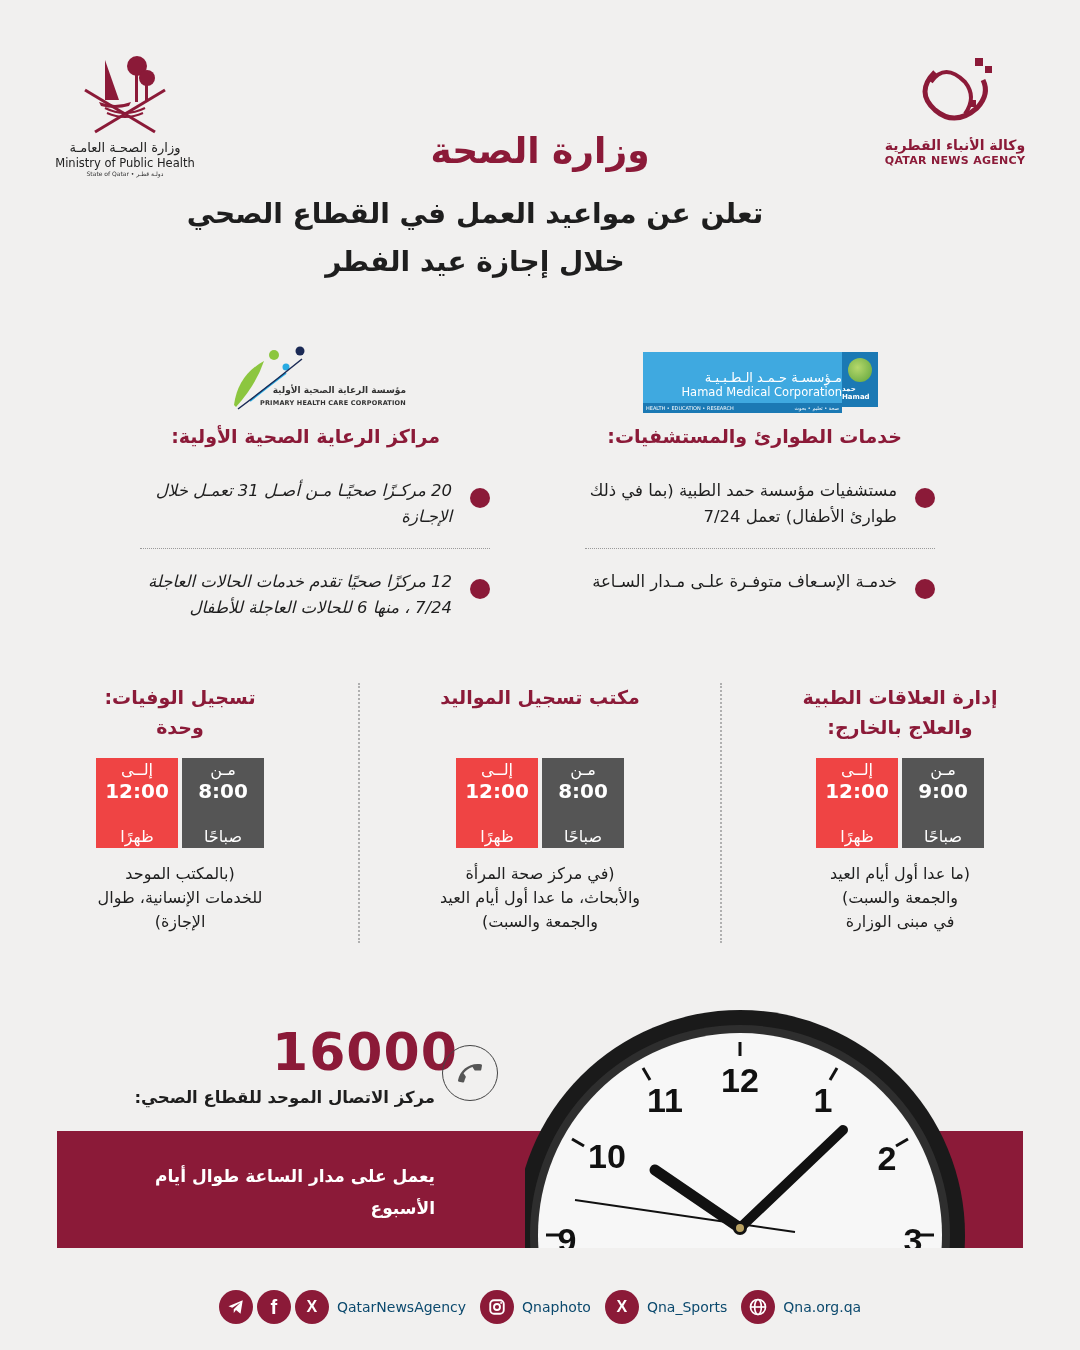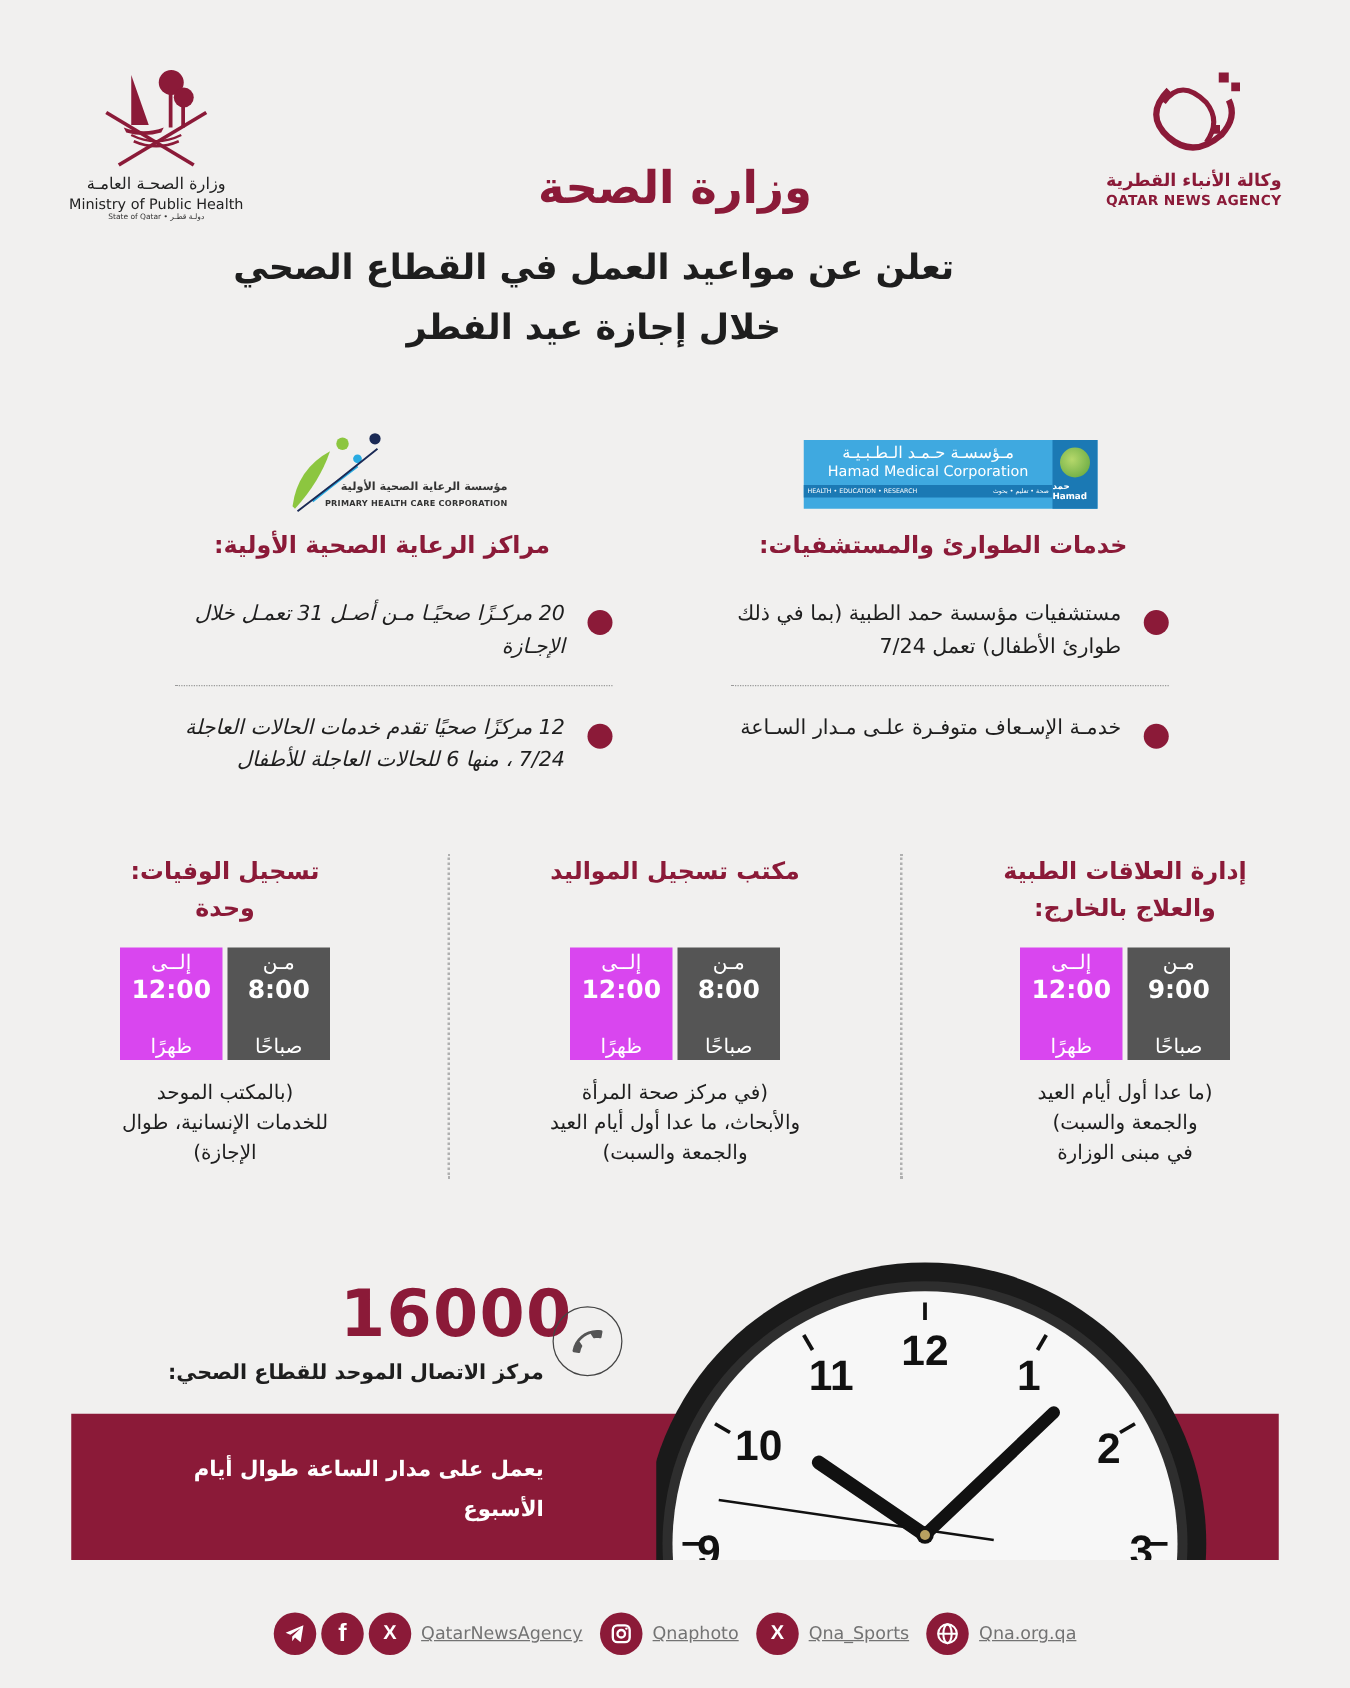--- a/index.html
+++ b/index.html
@@ -26,21 +26,21 @@
   .qna-logo .en { font-size: 11px; color: #8b1a38; font-weight: bold; letter-spacing: 0.3px; }
 
   
   .title { top: 130px; left: 0; width: 1080px; text-align: center; font-size: 36px; font-weight: bold; color: #8b1a38; direction: rtl; }
   .subtitle { top: 190px; left: 0; width: 950px; text-align: center; font-size: 28px; font-weight: bold; color: #1e1e1e; direction: rtl; line-height: 48px; }
 
   
   .hmc-logo { left: 643px; top: 352px; width: 235px; height: 55px; background: #3fa9e0; display: flex; }
   .hmc-logo .leaf { width: 36px; background: #1b79b4; display: flex; flex-direction: column; align-items: center; justify-content: center; color: #fff; font-size: 7px; font-weight: bold; }
   .hmc-logo .leaf .ball { width: 24px; height: 24px; border-radius: 50%; background: radial-gradient(circle at 40% 40%, #b6d86b, #5ca33c); margin-bottom: 3px; }
-  .hmc-logo .txt { flex: 1; color: #fff; text-align: center; padding-top: 4px; }
+  .hmc-logo .txt { flex: 1; color: #fff; text-align: right; padding-top: 4px; margin-top: 15px; }
   .hmc-logo .txt .ar { font-size: 13px; direction: rtl; line-height: 14px; }
   .hmc-logo .txt .en { font-size: 11.5px; line-height: 14px; }
   .hmc-logo .txt .tag { font-size: 5px; background: #1b79b4; margin-top: 4px; padding: 2px 3px; display: flex; justify-content: space-between; }
 
   .phcc-logo { left: 230px; top: 345px; width: 180px; height: 68px; }
   .phcc-logo .ar { position: absolute; right: 4px; top: 40px; font-size: 9px; font-weight: bold; direction: rtl; color: #333; }
   .phcc-logo .en { position: absolute; right: 4px; top: 54px; font-size: 6.5px; font-weight: bold; color: #333; letter-spacing: 0.2px; }
 
   
   .sec-head { font-size: 19px; font-weight: bold; color: #8b1a38; direction: rtl; }
@@ -48,42 +48,42 @@
   .dot { width: 20px; height: 20px; border-radius: 50%; background: #8b1a38; flex: none; margin-top: 10px; }
   .bullet-text { font-size: 16.5px; line-height: 26px; direction: rtl; text-align: right; color: #1e1e1e; }
   .dotted { border-top: 1.5px dotted #9a9a9a; }
 
   
   .col { width: 300px; text-align: center; direction: rtl; }
   .col-head { font-size: 19px; font-weight: bold; color: #8b1a38; line-height: 30px; height: 60px; }
   .time-boxes { display: flex; direction: rtl; justify-content: center; gap: 4px; margin-top: 16px; }
   .tbox { width: 82px; height: 90px; color: #fff; display: flex; flex-direction: column; align-items: center; justify-content: space-between; padding: 2px 0 4px; }
   .tbox.from { background: #555555; }
-  .tbox.to { background: #d946ef; }
+  .tbox.to { background: #ef4444; }
   .tbox .lbl { font-size: 16px; }
   .tbox .time { font-size: 20px; font-weight: bold; direction: ltr; }
   .tbox .period { font-size: 16px; margin-top: 24px; }
   .col-note { font-size: 16px; line-height: 24px; margin-top: 14px; color: #1e1e1e; }
   .vdiv { width: 0; border-left: 2px dotted #b0b0b0; }
 
   
   .hotline-num { left: 272px; top: 1022px; font-size: 52px; font-weight: bold; color: #8b1a38; letter-spacing: 1px; }
   .hotline-label { left: 130px; top: 1088px; width: 305px; font-size: 16.5px; font-weight: bold; direction: rtl; text-align: right; color: #1e1e1e; }
   .phone-circle { left: 442px; top: 1045px; width: 56px; height: 56px; border-radius: 50%; border: 1.5px solid #444; display: flex; align-items: center; justify-content: center; }
 
   .banner { left: 57px; top: 1131px; width: 966px; height: 117px; background: #8b1a38; }
   .banner-text { left: 130px; top: 1160px; width: 305px; font-size: 17px; font-weight: bold; color: #fff; direction: rtl; text-align: right; line-height: 32px; }
 
   .clock { left: 525px; top: 990px; }
 
   
   .footer { left: 0; top: 1290px; width: 1080px; display: flex; justify-content: center; align-items: center; gap: 14px; }
   .soc-group { display: flex; align-items: center; gap: 4px; }
   .soc-ic { width: 34px; height: 34px; border-radius: 50%; background: #8b1a38; display: flex; align-items: center; justify-content: center; color: #fff; font-weight: bold; font-size: 16px; }
-  .soc-lbl { font-size: 14px; color: #737373; margin-left: 4px; text-decoration: underline; }
+  .soc-lbl { font-size: 14px; color: #0c4a6e; margin-left: 4px; }
 </style>
 </head>
 <body>
 
 <div class="abs moph-logo">
   <svg class="emblem" viewBox="0 0 100 86">
     <path d="M30 10 L30 50 L44 50 Z" fill="#8b1a38"></path>
     <path d="M24 52 Q40 58 56 52 L54 56 Q40 60 26 56 Z" fill="#8b1a38"></path>
     <circle cx="62" cy="16" r="10" fill="#8b1a38"></circle>
     <rect x="60" y="18" width="3" height="34" fill="#8b1a38"></rect>

